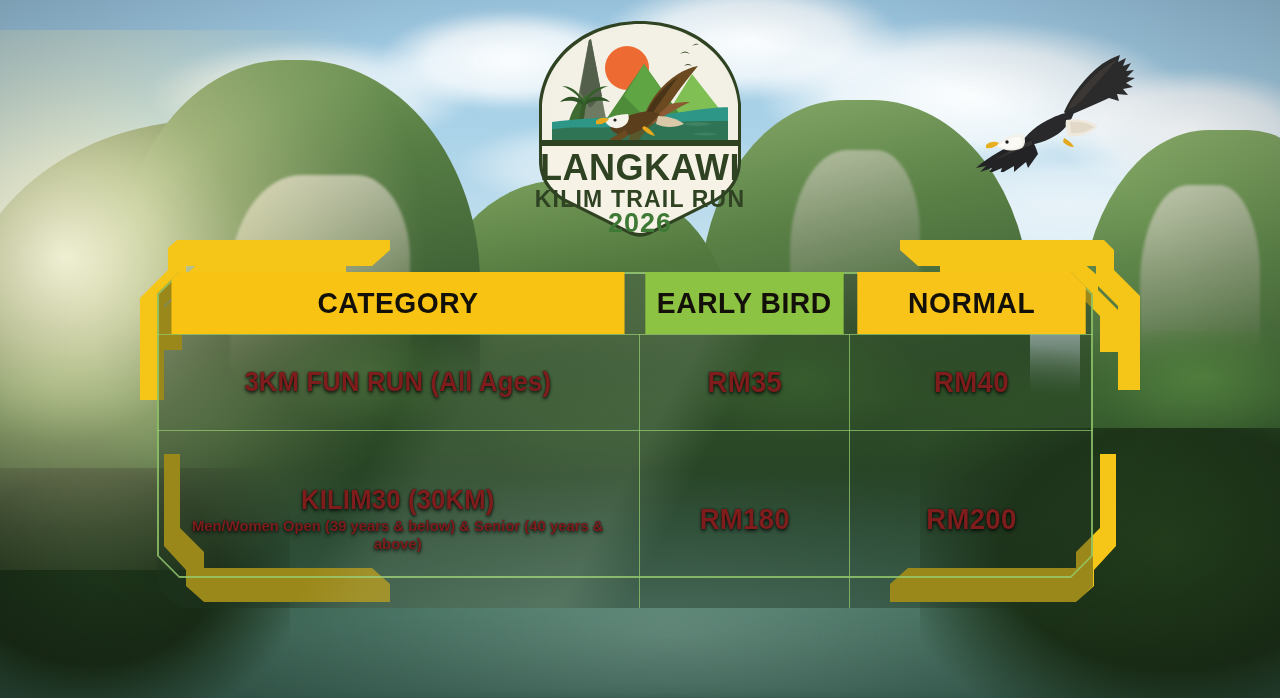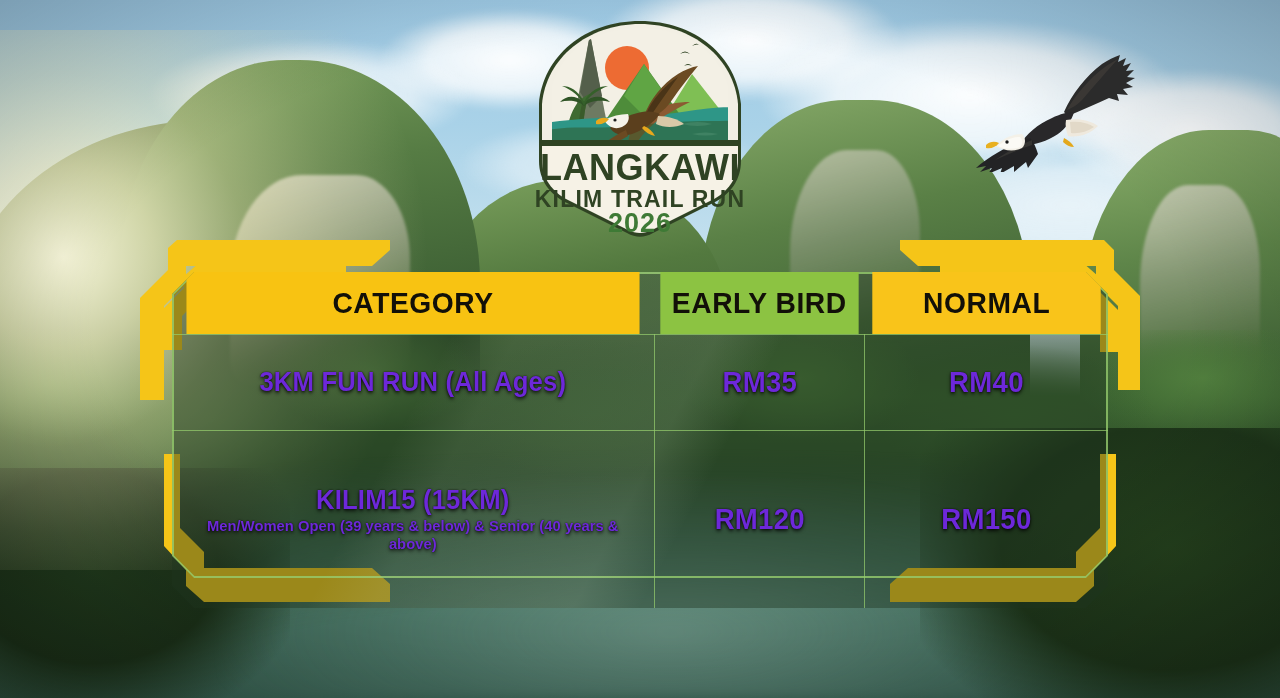--- a/index.html
+++ b/index.html
@@ -179,21 +179,21 @@
   
   .table-wrap {
     position: absolute;
     left: 140px; top: 240px;
     width: 1000px; height: 370px;
   }
   .bracket-svg { position: absolute; inset: 0; width: 100%; height: 100%; pointer-events: none; }
 
   .table-body {
     position: absolute;
-    left: 32px; top: 32px;
+    left: 17px; top: 32px;
     width: 936px; height: 336px;
     
     clip-path: polygon(
       22px 0, calc(100% - 22px) 0, 100% 22px,
       100% calc(100% - 22px), calc(100% - 22px) 100%,
       22px 100%, 0 calc(100% - 22px), 0 22px);
     background: rgba(30, 52, 30, 0.42);
     overflow: hidden;
   }
   .table-body::after {
@@ -242,21 +242,21 @@
     border: none;
   }
   th.h-cat   { background: #F8C312; }
   th.h-early { background: #8CC342; }
   th.h-norm  { background: #F9C41A; }
 
   table.pricing td {
     text-align: center;
     vertical-align: middle;
     border: 1px solid rgba(150, 205, 110, 0.72);
-    color: #6d28d9;
+    color: #7f1d1d;
     text-shadow: 0 2px 4px rgba(0,0,0,0.78), 0 0 2px rgba(0,0,0,0.7);
     padding: 4px 6px;
     margin-left: 9px;
   }
   table.pricing tbody tr > td:first-child { border-left: none; }
   table.pricing tbody tr > td:last-child  { border-right: none; }
   table.pricing tbody tr:last-child > td  { border-bottom: none; }
 
   .cat-main {
     display: block;
@@ -498,28 +498,28 @@
             </td>
             <td>
               <span class="price">RM35</span>
             </td>
             <td>
               <span class="price">RM40</span>
             </td>
           </tr>
           <tr>
             <td>
-              <span class="cat-main">KILIM15 (15KM)</span>
+              <span class="cat-main">KILIM30 (30KM)</span>
               <span class="cat-sub">Men/Women Open (39 years &amp; below) &amp; Senior (40 years &amp; above)</span>
             </td>
             <td>
-              <span class="price">RM120</span>
+              <span class="price">RM180</span>
             </td>
             <td>
-              <span class="price">RM150</span>
+              <span class="price">RM200</span>
             </td>
           </tr>
         </tbody>
       </table>
 
       <svg class="table-outline" viewBox="0 0 936 306" preserveAspectRatio="none">
         <path d="M22 1 L914 1 L935 22 L935 284 L914 305 L22 305 L1 284 L1 22 Z" fill="none" stroke="rgba(150,205,110,0.8)" stroke-width="2"></path>
       </svg>
     </div>
   </div>

